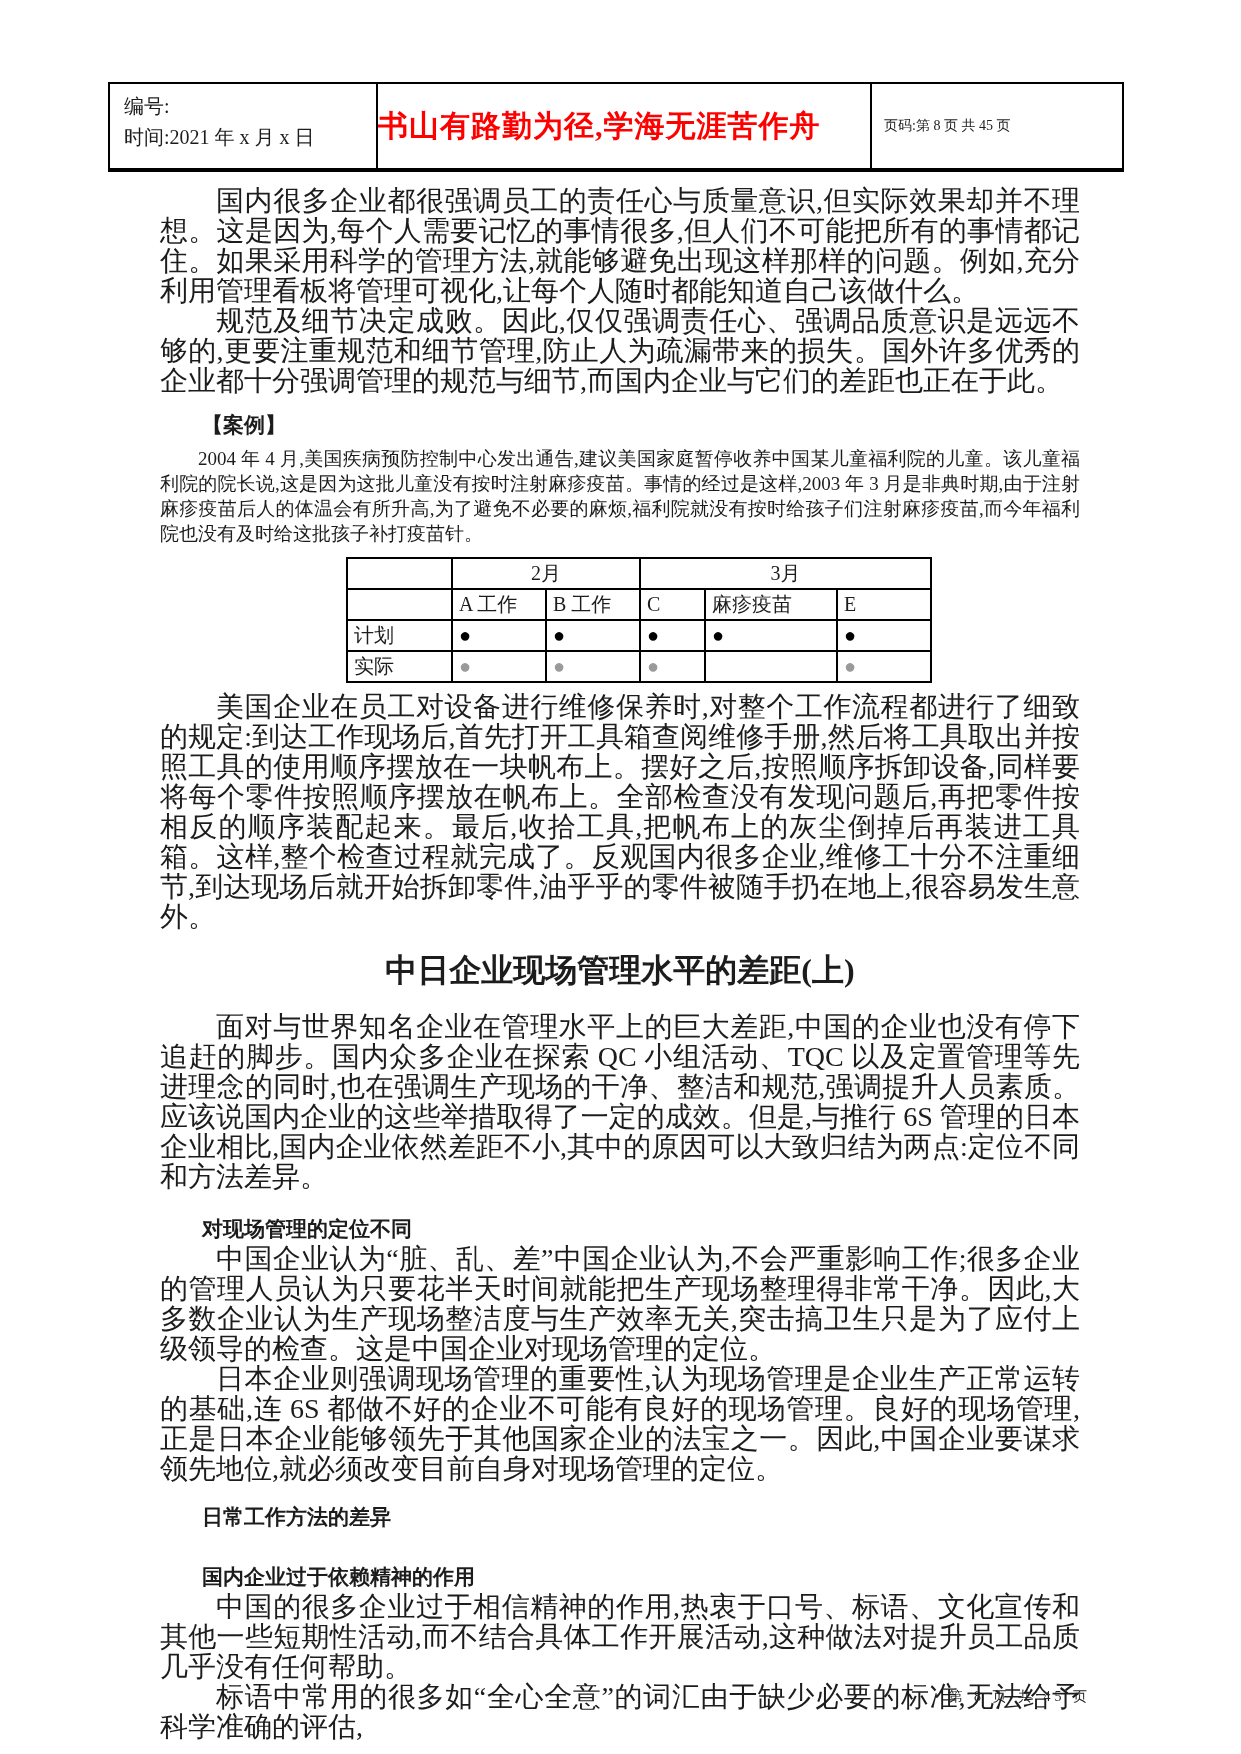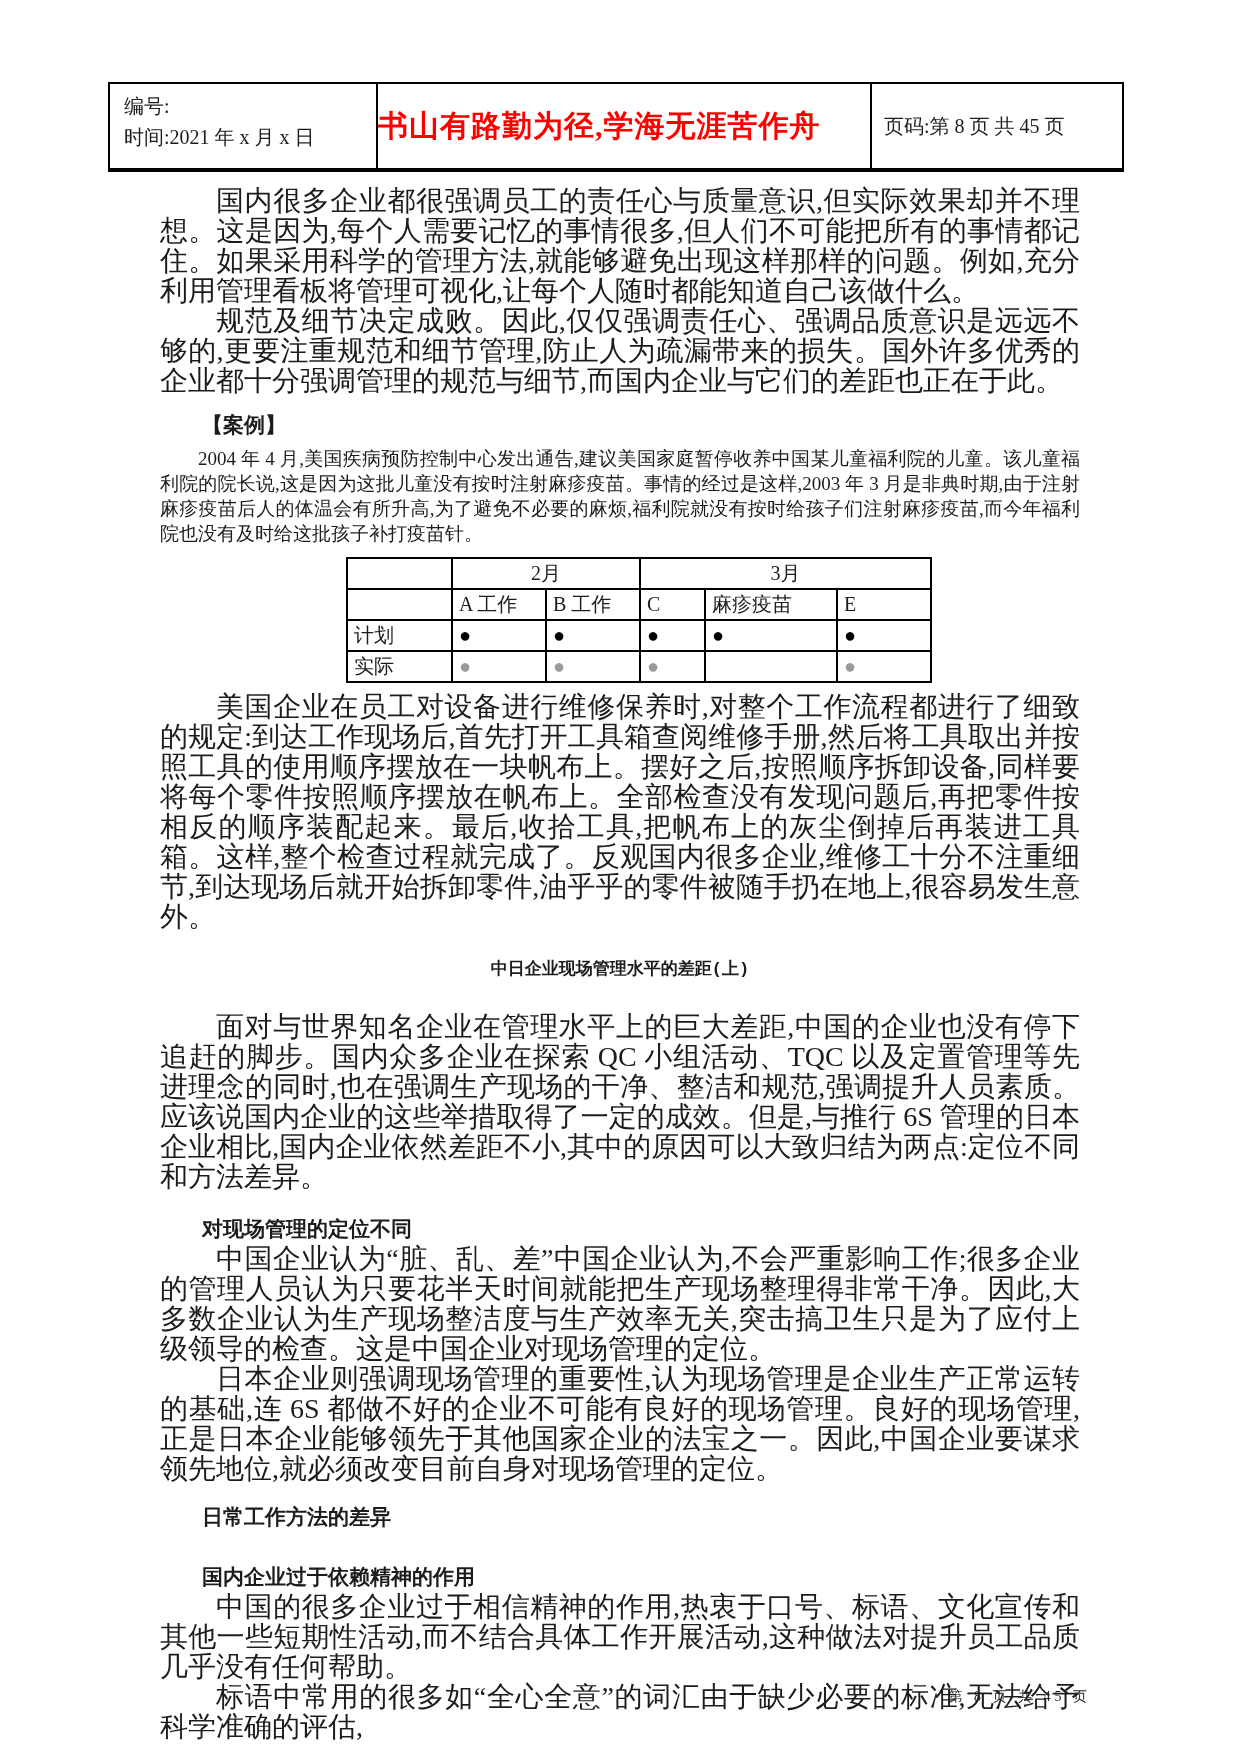--- a/index.html
+++ b/index.html
@@ -39,21 +39,21 @@
     font-size: 30px;
     font-weight: bold;
     color: #ff0000;
     letter-spacing: 1px;
     white-space: nowrap;
   }
   .hc3 {
     width: 250px;
     display: flex; align-items: center;
     padding-left: 12px;
-    font-size: 20px;
+    font-size: 14px;
   }
 
   
   .content {
     position: absolute;
     left: 160px; top: 186px;
     width: 920px;
   }
   p.body {
     font-size: 28px;
@@ -92,26 +92,25 @@
     white-space: nowrap;
   }
   td.month { text-align: center; }
   td.rowlbl { padding-left: 10px; }
   td.dotcell { padding-left: 16px; font-size: 17px; }
   td.dot-plan { color: #000000; }
   td.dot-actual { color: #9a9a9a; }
 
   
   .section-title {
-    font-size: 17px;
+    font-size: 32px;
     font-weight: bold;
     text-align: center;
     line-height: 36px;
     margin: 20px 0 24px 0;
-    font-family: Liberation Mono, monospace;
   }
   .h2 {
     font-family: Liberation Sans, sans-serif;
     font-weight: bold;
     font-size: 21px;
     line-height: 30px;
     text-indent: 2em;
   }
   .h2.m-pos    { margin: 22px 0 0 0; }
   .h2.m-daily  { margin: 18px 0 0 0; }

